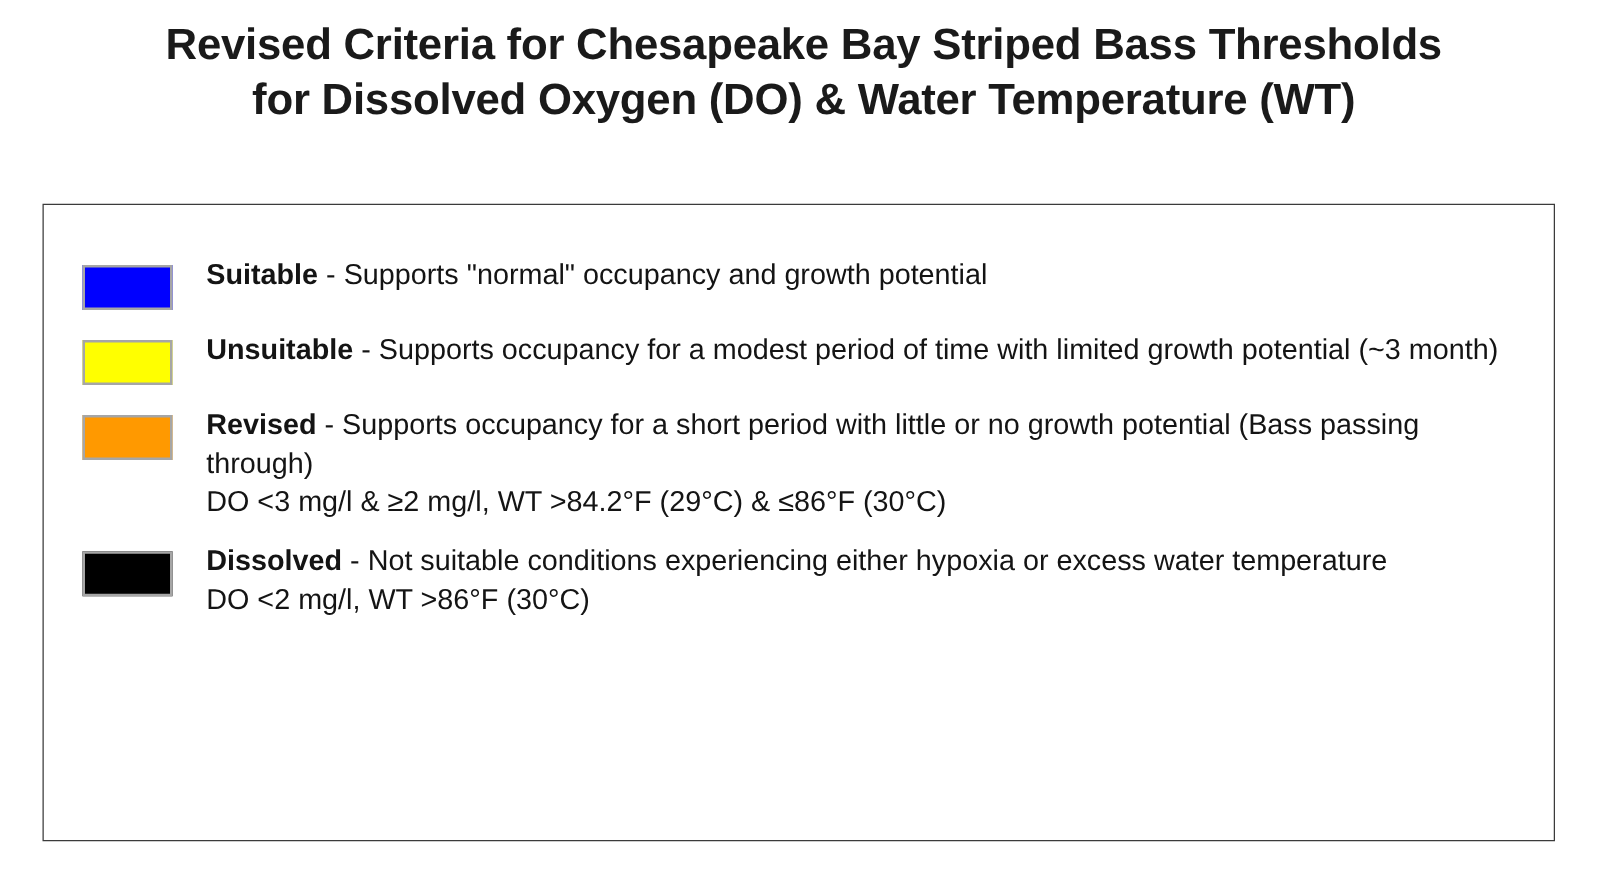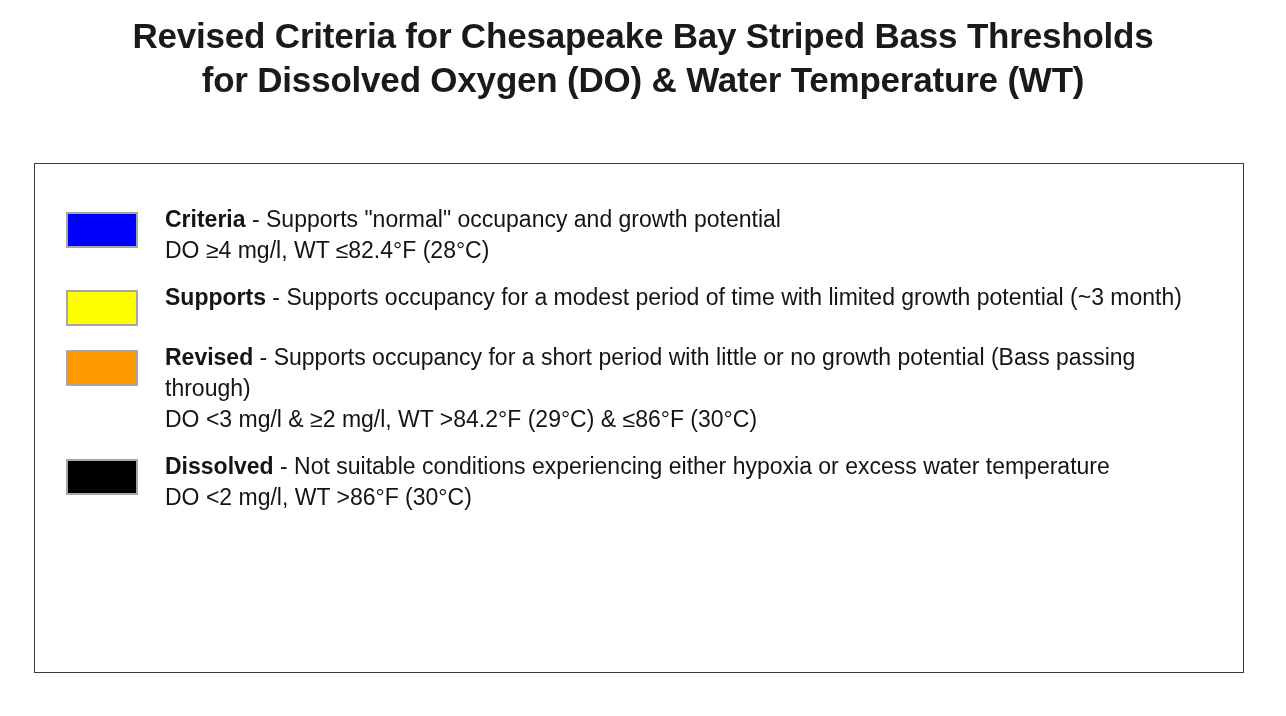--- a/index.html
+++ b/index.html
@@ -105,28 +105,27 @@
   <div id="title">
     <span class="t-line">Revised Criteria for Chesapeake Bay Striped Bass Thresholds</span>
     <span class="t-line">for Dissolved Oxygen (DO) &amp; Water Temperature (WT)</span>
   </div>
 
   <div id="legend-box" style="border-color: rgb(59, 59, 59);">
     <div id="legend-list">
         <div class="legend-row">
           <div class="swatch" style="background: rgb(0, 0, 255); border-color: rgb(166, 166, 166);"></div>
           <div class="legend-text">
-            <span class="desc-line"><span class="name">Criteria</span><span class="sep"> - </span><span class="desc">Supports "normal" occupancy and growth potential</span></span>
-            <span class="spec-line">DO ≥4 mg/l, WT ≤82.4°F (28°C)</span>
+            <span class="desc-line"><span class="name">Suitable</span><span class="sep"> - </span><span class="desc">Supports "normal" occupancy and growth potential</span></span>
           </div>
         </div>
         <div class="legend-row">
           <div class="swatch" style="background: rgb(255, 255, 0); border-color: rgb(166, 166, 166);"></div>
           <div class="legend-text">
-            <span class="desc-line"><span class="name">Supports</span><span class="sep"> - </span><span class="desc">Supports occupancy for a modest period of time with limited growth potential (~3 month)</span></span>
+            <span class="desc-line"><span class="name">Unsuitable</span><span class="sep"> - </span><span class="desc">Supports occupancy for a modest period of time with limited growth potential (~3 month)</span></span>
           </div>
         </div>
         <div class="legend-row">
           <div class="swatch" style="background: rgb(255, 153, 0); border-color: rgb(166, 166, 166);"></div>
           <div class="legend-text">
             <span class="desc-line"><span class="name">Revised</span><span class="sep"> - </span><span class="desc">Supports occupancy for a short period with little or no growth potential (Bass passing through)</span></span>
             <span class="spec-line">DO &lt;3 mg/l &amp; ≥2 mg/l, WT &gt;84.2°F (29°C) &amp; ≤86°F (30°C)</span>
           </div>
         </div>
         <div class="legend-row">

